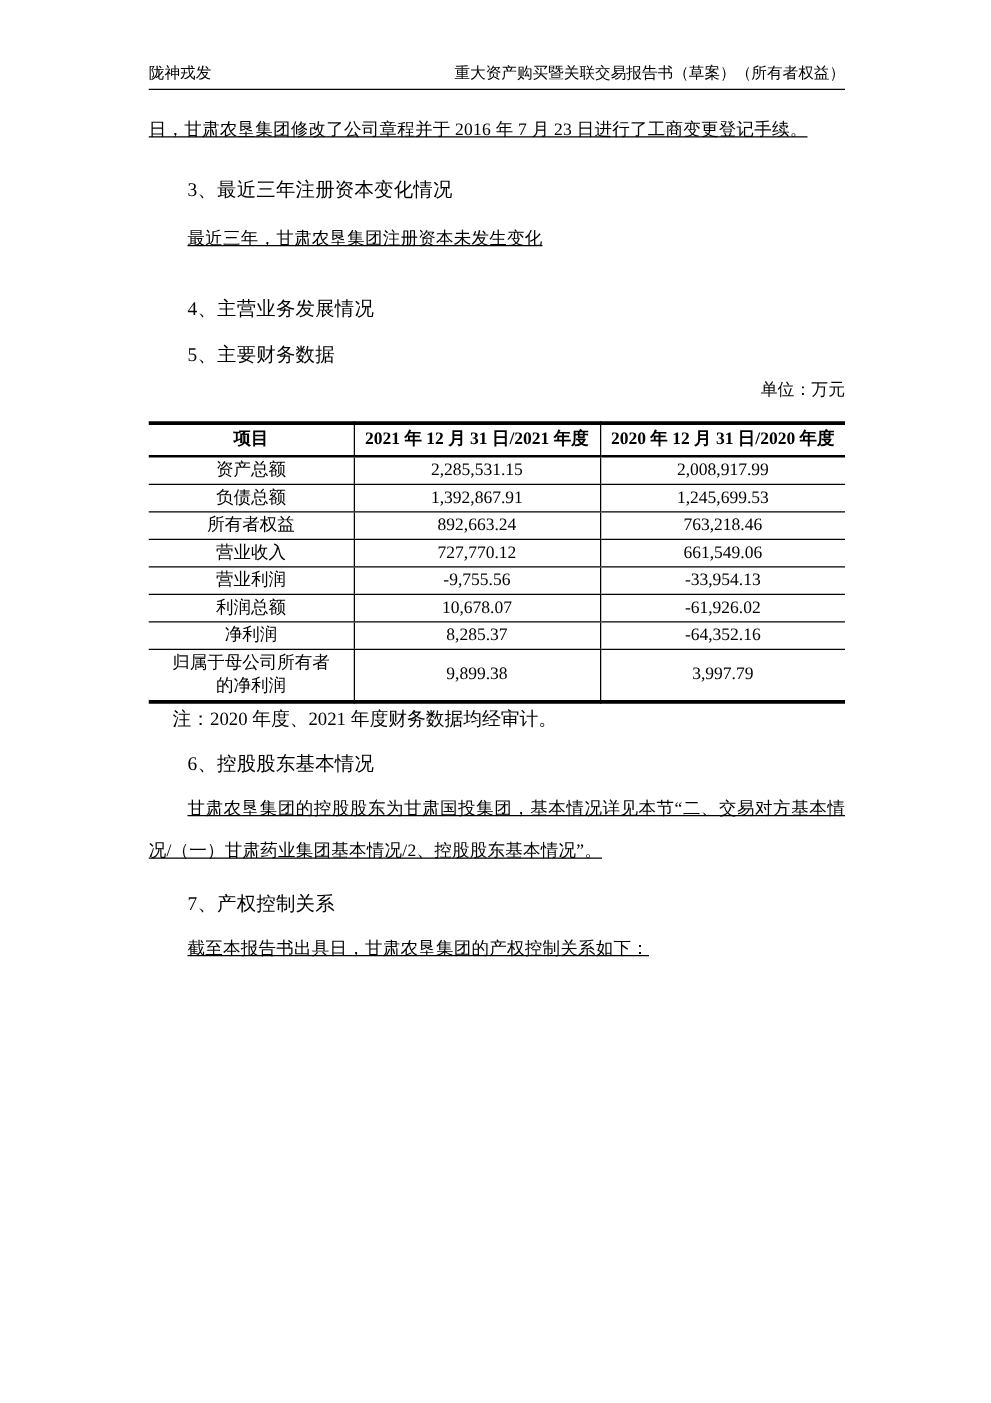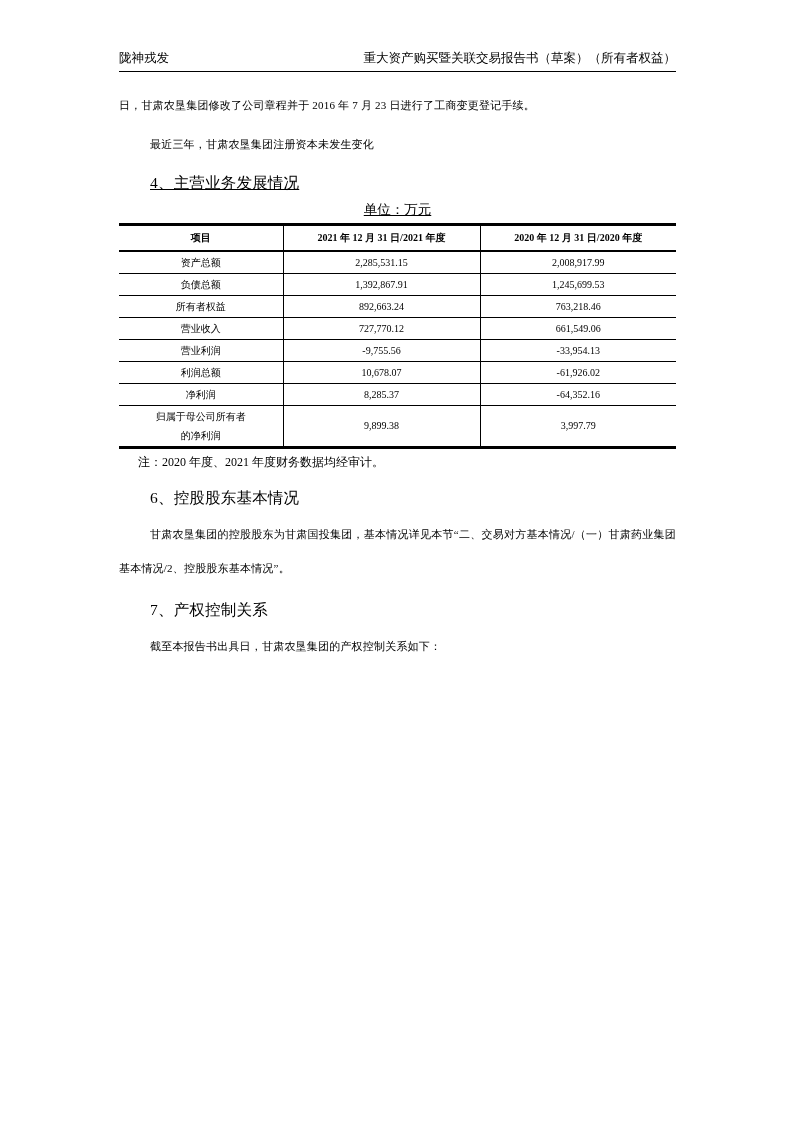--- a/index.html
+++ b/index.html
@@ -25,64 +25,64 @@
     font-size: 12.5px; line-height: 17px;
     border-bottom: 1.5px solid #000;
     padding-bottom: 4px;
   }
   .content {
     position: absolute;
     left: 119px; top: 88px; width: 557px;
   }
   p { margin: 0; }
   .body-text {
-    font-size: 11px; line-height: 34px;
+    font-size: 14px; line-height: 34px;
     text-align: justify; text-align-last: left;
     letter-spacing: 0.2px;
+    text-decoration: underline;
   }
   .indent { text-indent: 31px; }
   .heading {
     font-size: 15.5px; line-height: 34px;
     text-indent: 31px; letter-spacing: 0.2px;
   }
   .mt-h3 { margin-top: 14px; }
   .mt-p3 { margin-top: 5px; }
-  .mt-h4 { margin-top: 5px; text-decoration: underline; }
+  .mt-h4 { margin-top: 22px; }
   .mt-p4 { margin-top: 3px; }
   .mt-h5 { margin-top: 3px; }
   .unit-label {
     margin-top: 0; font-size: 13.5px; line-height: 20px;
-    text-align: center;
-    text-decoration: underline;
+    text-align: right;
   }
   table.fin {
-    margin-top: 3px;
+    margin-top: 15px;
     border-collapse: collapse; table-layout: fixed;
     width: 557px;
     border-top: 3px solid #000;
     border-bottom: 3px solid #000;
-    font-size: 10px;
+    font-size: 14px;
   }
   table.fin th {
     font-weight: bold; text-align: center;
     border-bottom: 2px solid #000;
     height: 26px; line-height: 18px; padding: 2px 4px;
   }
   table.fin td {
     border-bottom: 1.5px solid #000;
     height: 22px; line-height: 19px; padding: 1px 4px;
   }
   table.fin tr:last-child td { border-bottom: none; height: 36px; }
   table.fin th + th, table.fin td + td { border-left: 1.5px solid #000; }
   td.lbl { text-align: center; font-family: Liberation Serif, serif; }
   td.num { text-align: center; padding-right: 12px; }
   .wrap { white-space: pre-line; line-height: 17px; }
   .note {
     margin-top: 4px; padding-left: 19px;
-    font-size: 12px; line-height: 18px;
+    font-size: 15px; line-height: 18px;
   }
   .mt-h6 { margin-top: 10px; }
   .mt-p6 { margin-top: 2px; }
   .mt-h7 { margin-top: 8px; }
   .mt-p7 { margin-top: 2px; }
   .footer {
     position: absolute;
     right: 117px; top: 1022px;
     font-size: 13px; font-weight: bold; line-height: 16px;
   }
@@ -93,24 +93,26 @@
 <div class="page">
 
   <div class="header">
     <span>陇神戎发</span>
     <span>重大资产购买暨关联交易报告书（草案）（所有者权益）</span>
   </div>
 
   <div class="content">
     <p class="body-text">日，甘肃农垦集团修改了公司章程并于 2016 年 7 月 23 日进行了工商变更登记手续。</p>
 
+    <p class="heading mt-h3">3、最近三年注册资本变化情况</p>
     <p class="body-text indent mt-p3">最近三年，甘肃农垦集团注册资本未发生变化</p>
 
     <p class="heading mt-h4">4、主营业务发展情况</p>
 
+    <p class="heading mt-h5">5、主要财务数据</p>
     <div class="unit-label">单位：万元</div>
 
     <table class="fin">
       <colgroup>
         <col style="width:164px">
           <col style="width:197px">
           <col style="width:196px">
       </colgroup>
       <thead>
         <tr>

